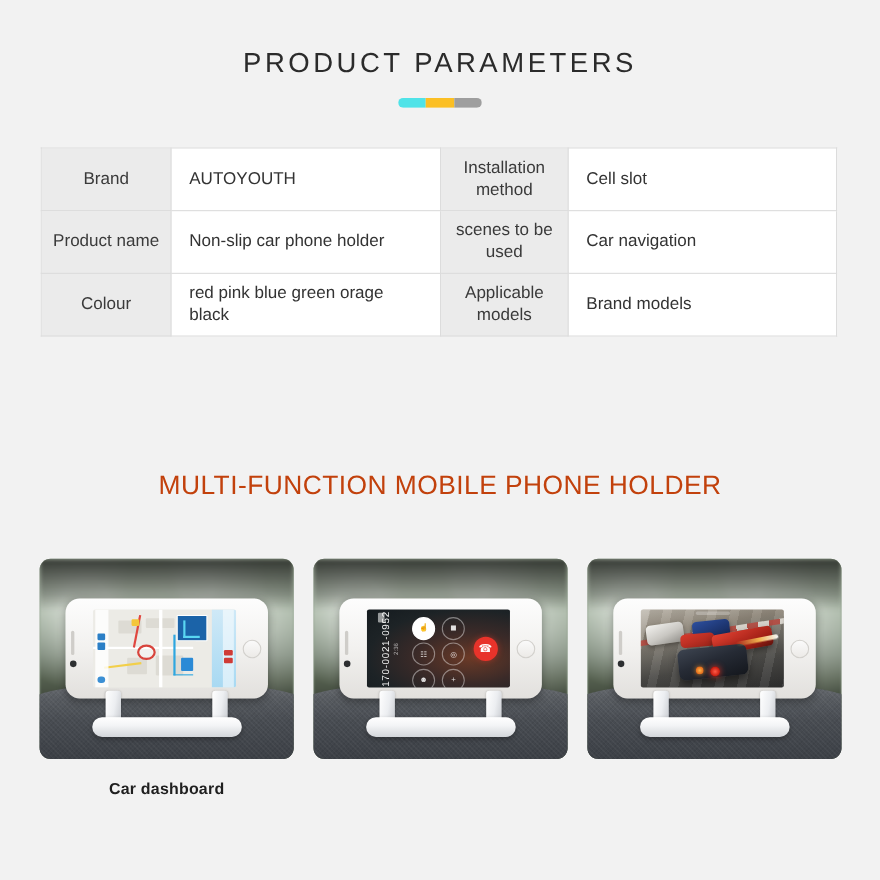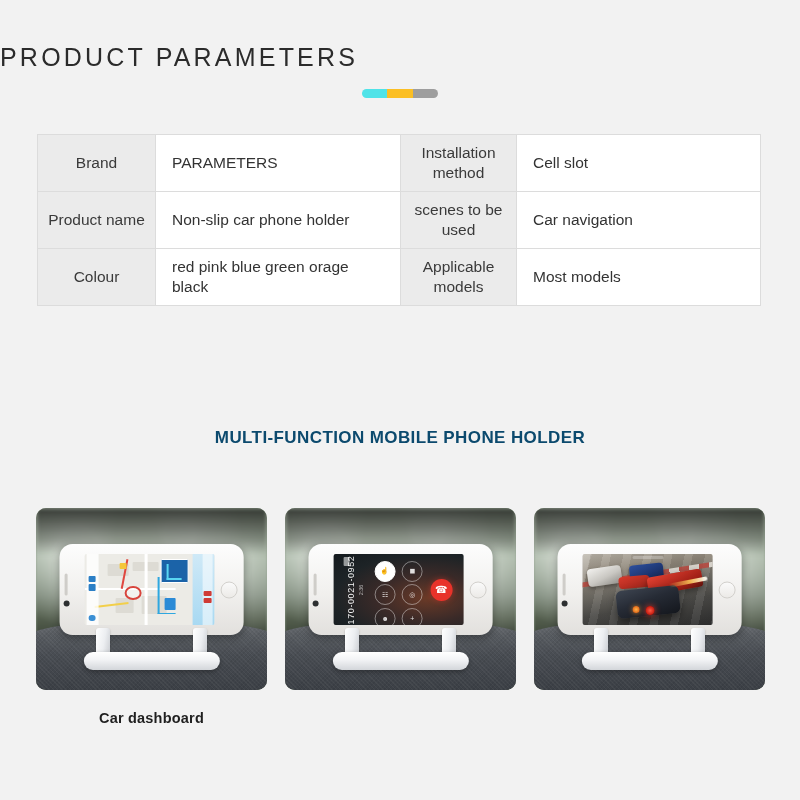--- a/index.html
+++ b/index.html
@@ -9,21 +9,21 @@
     height: 800px;
     background: #f2f2f2;
     font-family: "Liberation Sans", sans-serif;
     color: #2b2b2b;
     overflow: hidden;
     position: relative;
   }
 
   
   .page-title {
-    text-align: left;
+    text-align: center;
     font-size: 25px;
     font-weight: 300;
     letter-spacing: 3.2px;
     color: #2b2b2b;
     padding-top: 44px;
     line-height: 1.1;
   }
 
   .accent-bar {
     width: 76px;
@@ -72,24 +72,24 @@
   .col-label-b { width: 116px; }
   .col-value-b { width: 244px; }
 
   
   .section-heading {
     position: absolute;
     top: 428px;
     left: 0;
     width: 100%;
     text-align: center;
-    font-size: 17px;
-    font-weight: 700;
+    font-size: 24px;
+    font-weight: 400;
     letter-spacing: 0.4px;
-    color: #0c4a6e;
+    color: #c2410c;
   }
 
   
   .gallery {
     position: absolute;
     top: 508px;
     left: 36px;
     width: 728px;
     display: flex;
     gap: 18px;
@@ -515,35 +515,35 @@
 <table class="param-table">
   <colgroup>
     <col class="col-label-a">
       <col class="col-value-a">
     <col class="col-label-b">
       <col class="col-value-b">
   </colgroup>
   <tbody>
     <tr>
       <td class="label">Brand</td>
-      <td class="value">PARAMETERS</td>
+      <td class="value">AUTOYOUTH</td>
       <td class="label">Installation method</td>
       <td class="value">Cell slot</td>
     </tr>
     <tr>
       <td class="label">Product name</td>
       <td class="value">Non-slip car phone holder</td>
       <td class="label">scenes to be used</td>
       <td class="value">Car navigation</td>
     </tr>
     <tr>
       <td class="label">Colour</td>
       <td class="value">red pink blue green orage black</td>
       <td class="label">Applicable models</td>
-      <td class="value">Most models</td>
+      <td class="value">Brand models</td>
     </tr>
   </tbody>
 </table>
 
 <div class="section-heading">MULTI-FUNCTION MOBILE PHONE HOLDER</div>
 
 <div class="gallery">
 
   <div class="gallery-item">
     <div class="photo">

